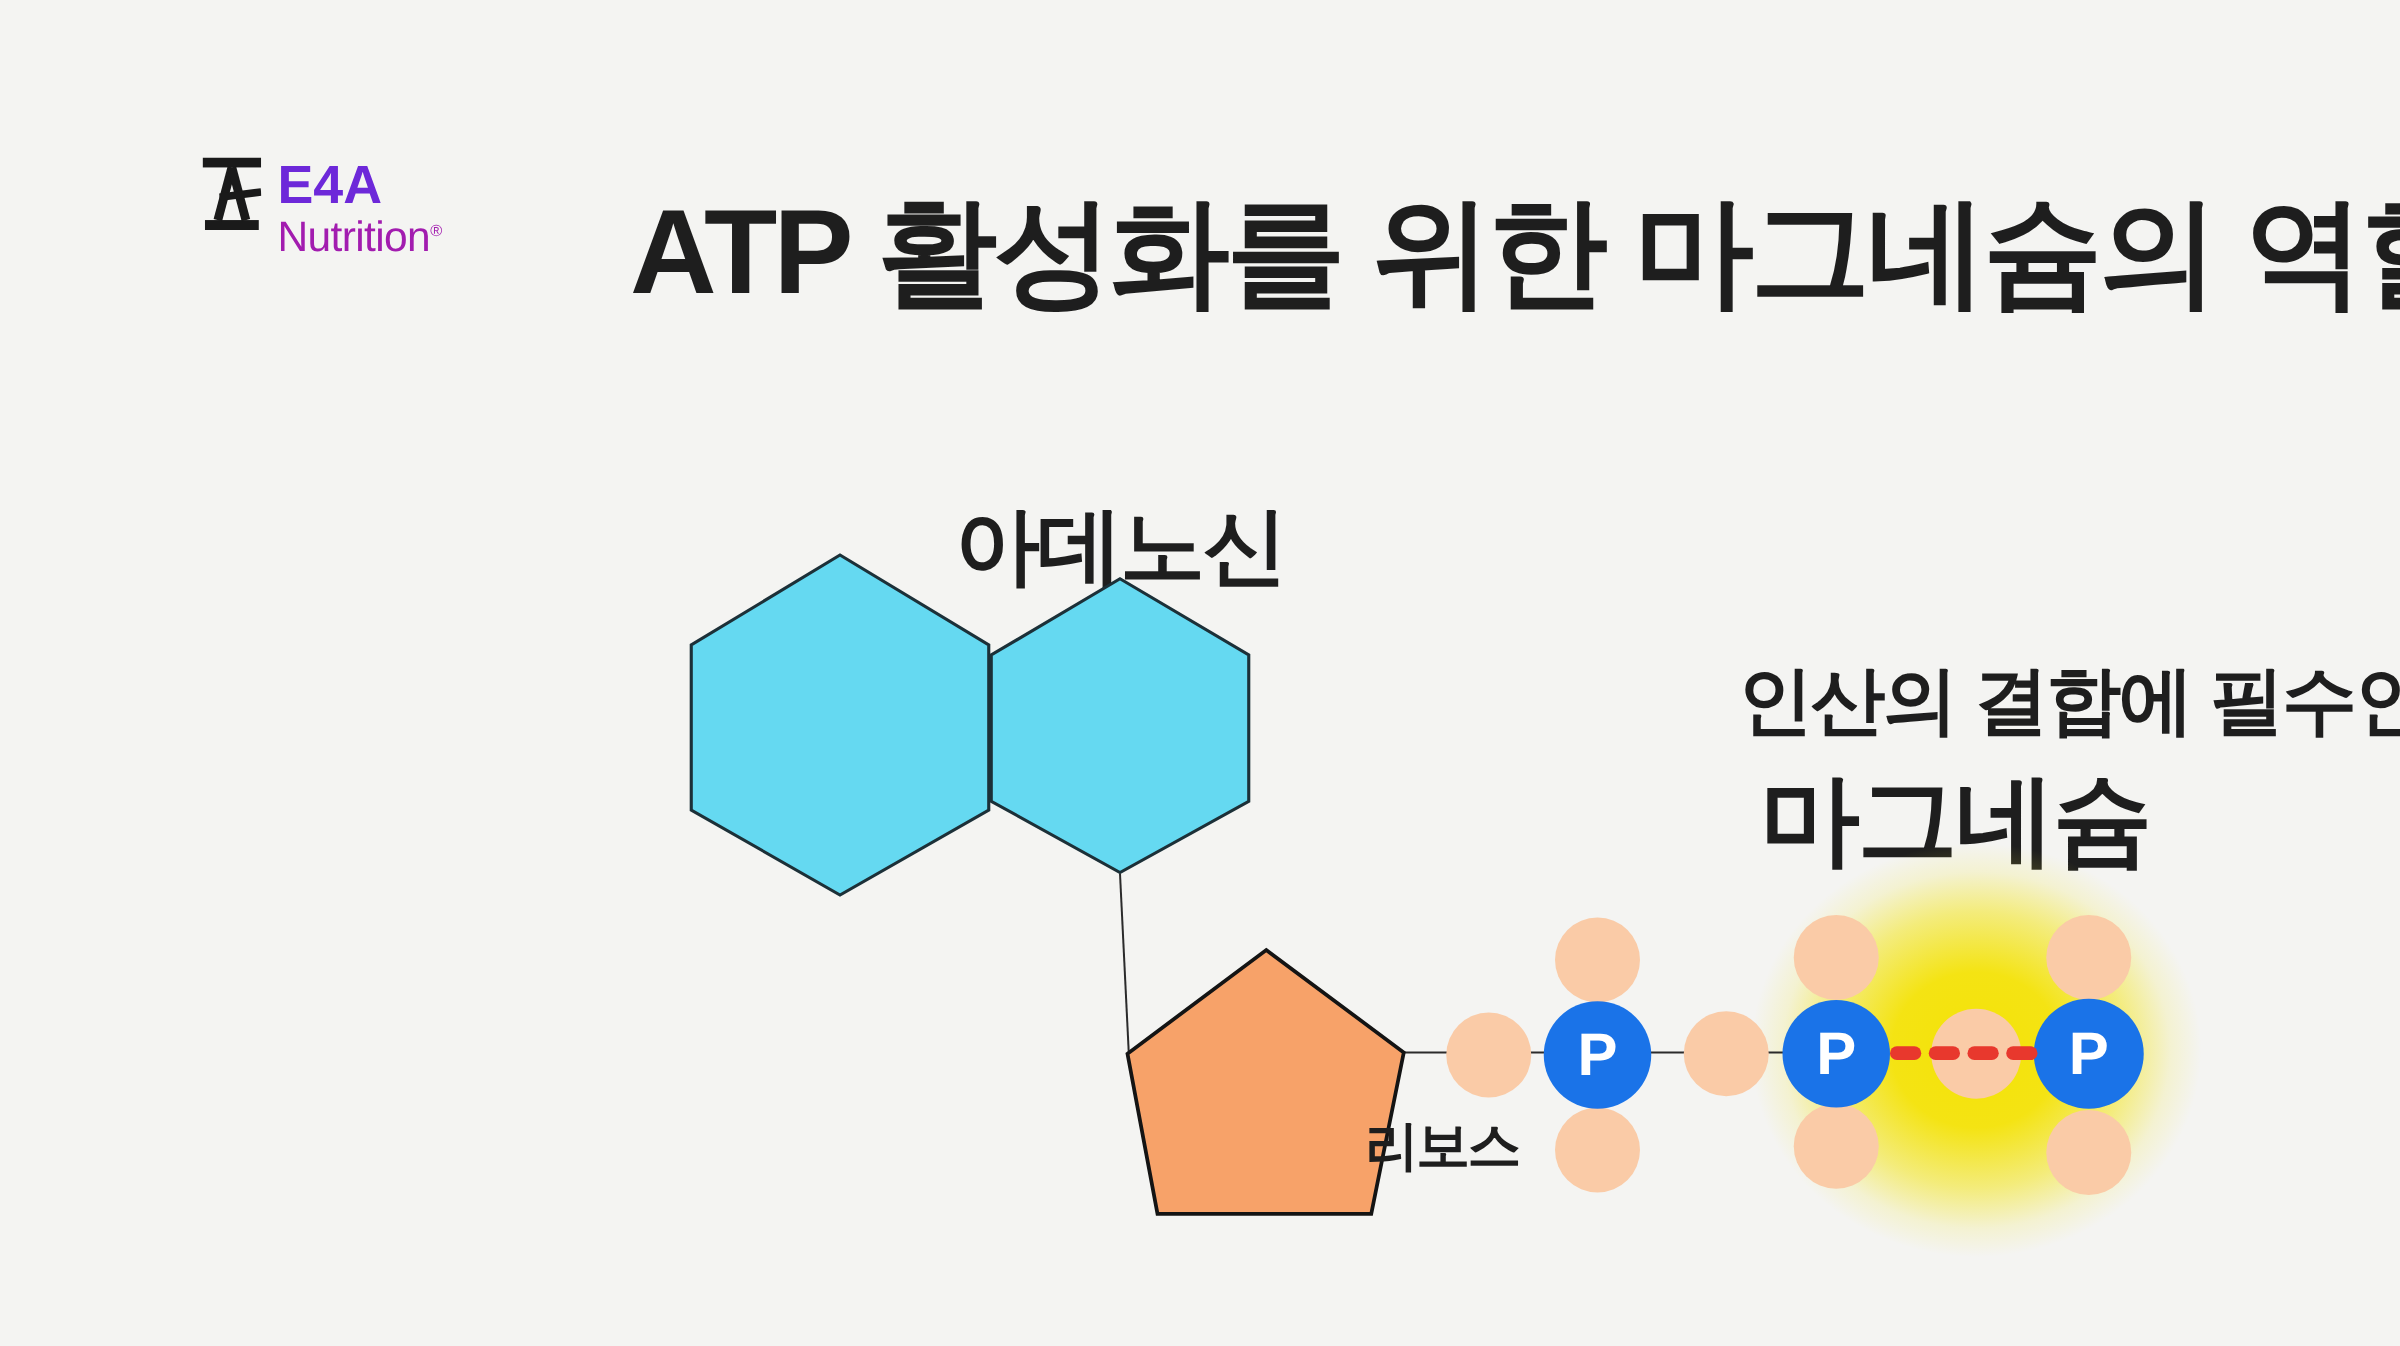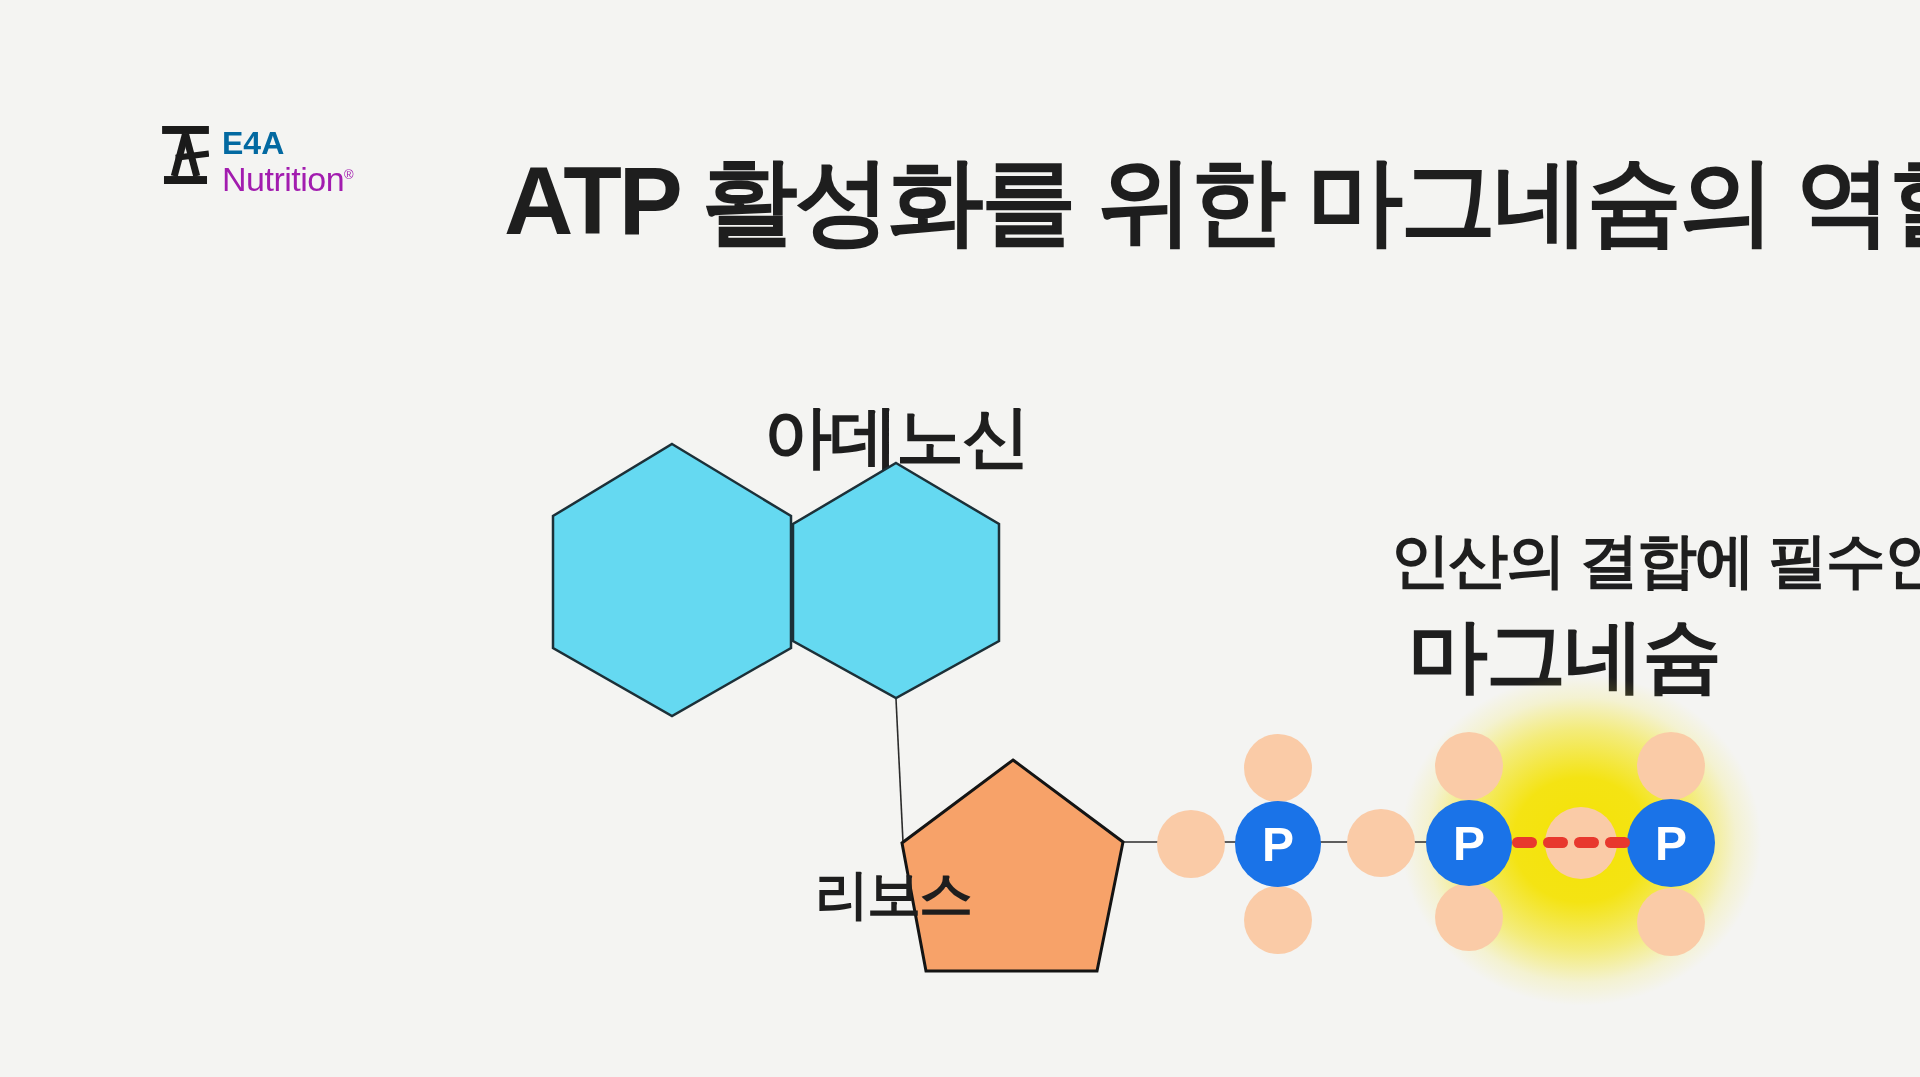--- a/index.html
+++ b/index.html
@@ -9,21 +9,21 @@
     background:#F4F4F2;
     font-family:"Liberation Sans","DejaVu Sans",sans-serif;
     color:#1E1E1E;
   }
   .abs { position:absolute; }
 
   
   .logo { left:162px; top:126px; display:flex; align-items:flex-start; gap:13px; }
   .logo-icon svg { display:block; }
   .logo-text { display:flex; flex-direction:column; line-height:1; padding-top:1px; }
-  .brand-top { font-size:32px; font-weight:800; letter-spacing:0; color:#0369a1; }
+  .brand-top { font-size:43px; font-weight:800; letter-spacing:0; color:#6d28d9; }
   .brand-bottom { font-size:34px; font-weight:500; color:#a21caf; margin-top:3px; letter-spacing:-0.5px; }
   .brand-bottom sup { font-size:13px; font-weight:400; vertical-align:super; }
 
   
   .title {
     left:504px; top:138px; width:1308px; text-align:center; white-space:nowrap;
     font-size:96px; font-weight:900; letter-spacing:-3px; color:#1E1E1E;
   }
   .adenosine-label {
     left:696px; top:380px; width:400px; text-align:center; white-space:nowrap;
@@ -31,22 +31,22 @@
   }
   .callout-line1 {
     left:1366px; top:521px; width:600px; text-align:center; white-space:nowrap;
     font-size:60px; font-weight:700; letter-spacing:-2px;
   }
   .callout-line2 {
     left:1264px; top:603px; width:600px; text-align:center; white-space:nowrap;
     font-size:80px; font-weight:900; letter-spacing:-2px;
   }
   .ribose-label {
-    left:815px; top:859px; width:400px; text-align:left; white-space:nowrap;
-    font-size:54px; font-weight:800; letter-spacing:-2px; z-index:6;
+    left:815px; top:888px; width:400px; text-align:right; white-space:nowrap;
+    font-size:43px; font-weight:800; letter-spacing:-2px; z-index:6;
   }
 
   
   .glow {
     left:1331px; top:610px; width:500px; height:460px; z-index:1;
     background:radial-gradient(ellipse 50% 50% at 50% 50%,
       rgba(244,226,0,0.97) 0%,
       rgba(244,226,0,0.92) 27%,
       rgba(243,229,25,0.55) 48%,
       rgba(243,232,60,0.18) 62%,

